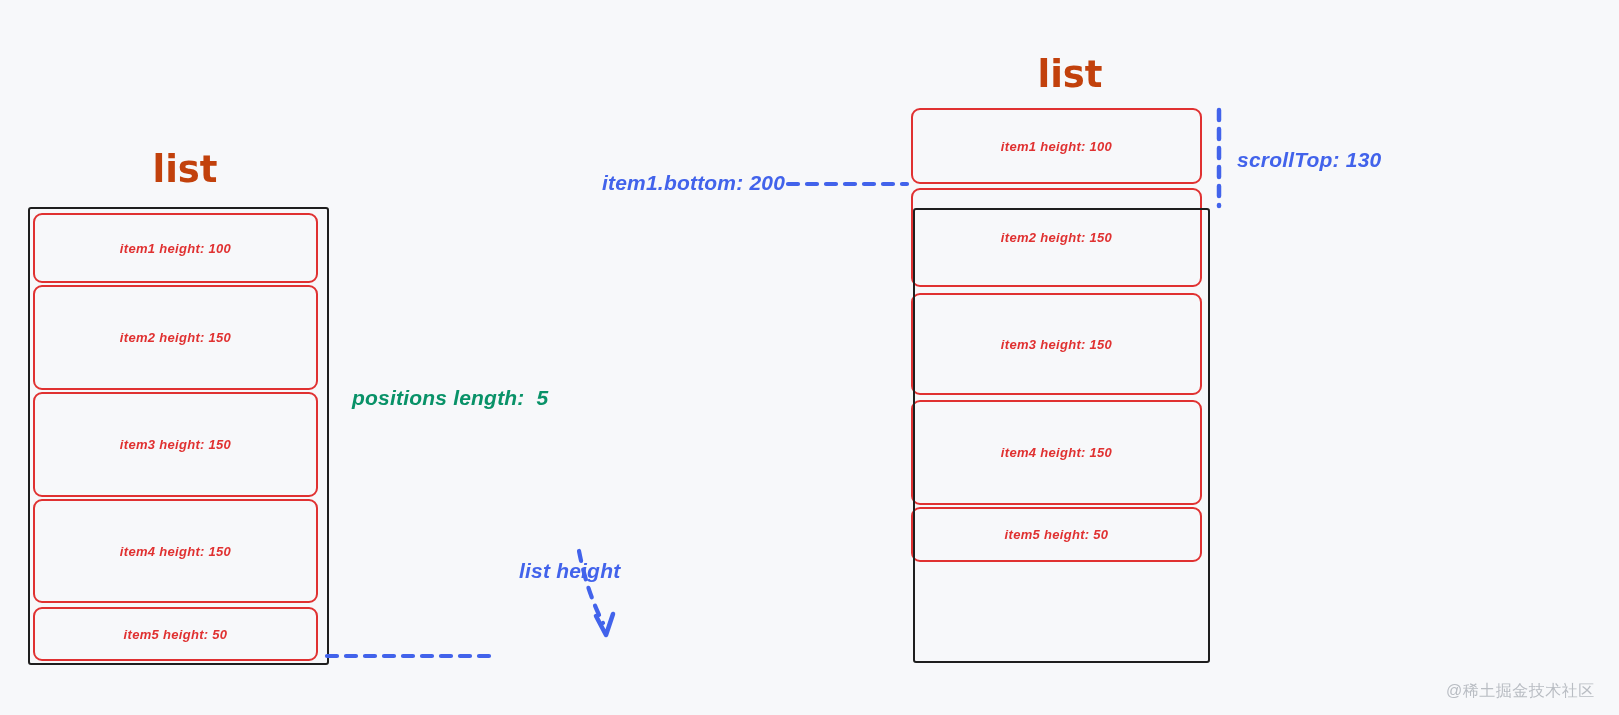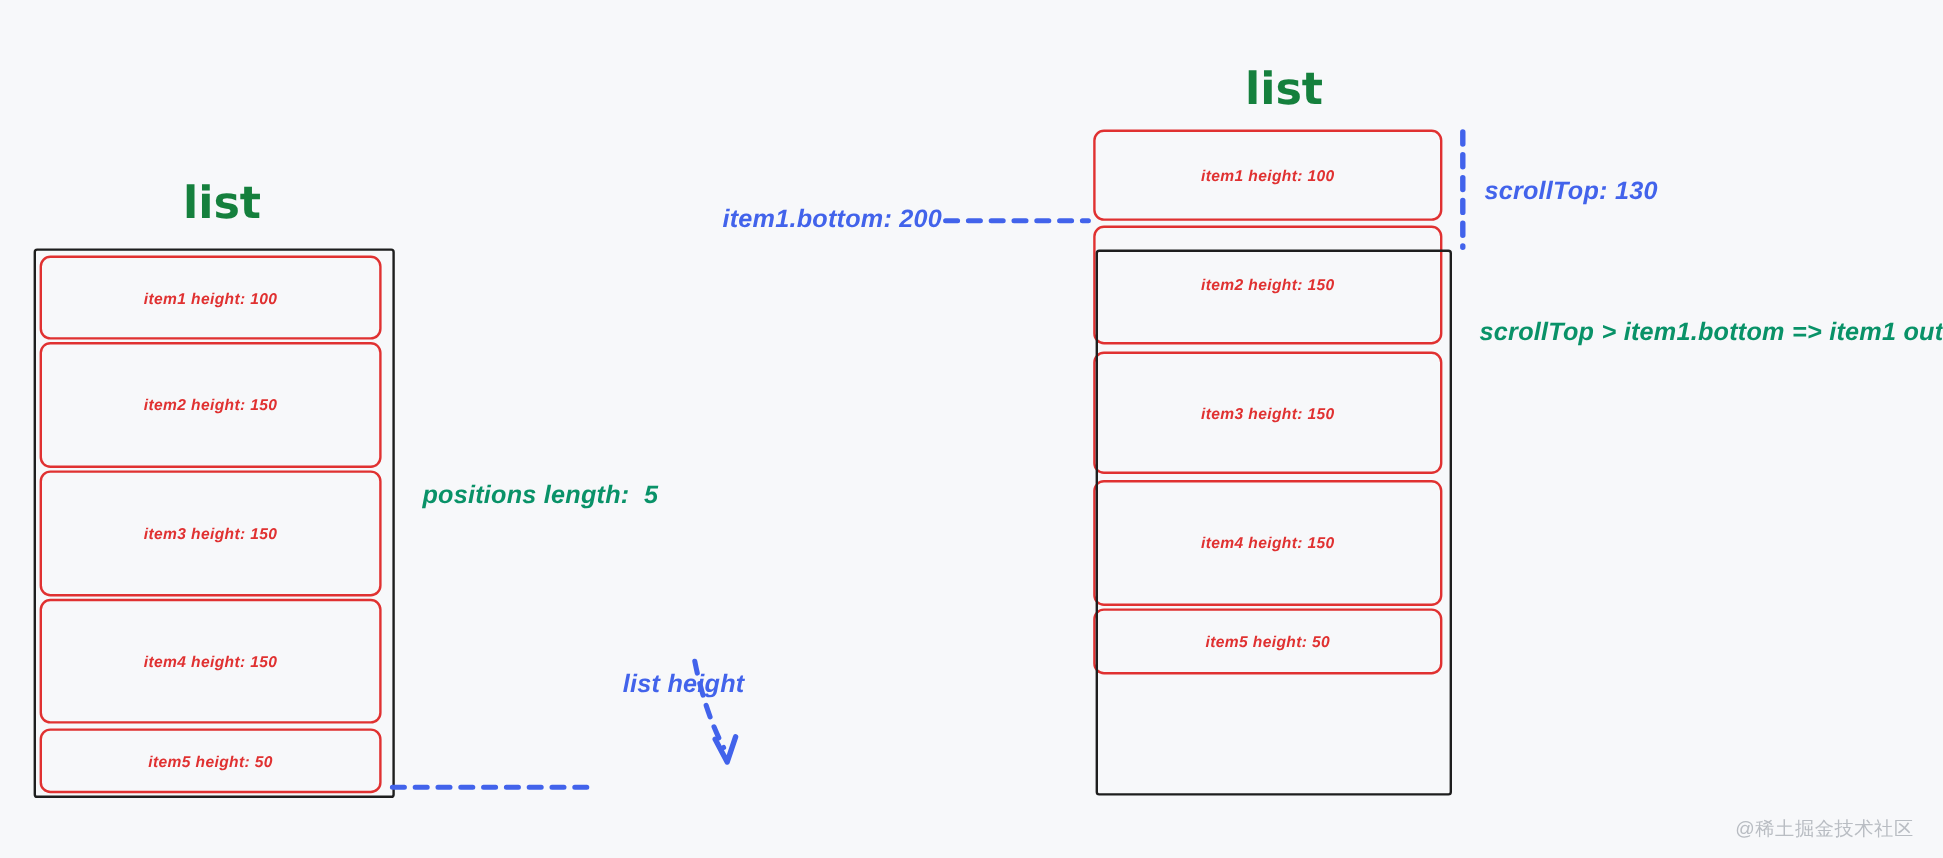--- a/index.html
+++ b/index.html
@@ -9,21 +9,21 @@
     background:#f7f8fa;
     font-family:"Liberation Sans", sans-serif;
     overflow:hidden;
   }
   .overlay{
     position:absolute;left:0;top:0;z-index:6;
     pointer-events:none;
   }
   .list-title{
     position:absolute;
-    color:#15803d;
+    color:#c2410c;
     font-family:"DejaVu Sans", sans-serif;
     font-size:37px;
     font-weight:bold;
     text-align:center;
     width:120px;
     line-height:1.1;
     z-index:4;
   }
   .black-box{
     position:absolute;
@@ -123,26 +123,25 @@
   </div>
   <div class="item" style="left:911px;top:400px;width:291px;height:105px;">
     <span>item4 height: 150</span>
   </div>
   <div class="item" style="left:911px;top:507px;width:291px;height:55px;">
     <span>item5 height: 50</span>
   </div>
 
   <div class="black-box" style="left:913px;top:208px;width:297px;height:455px;"></div>
 
-  <div class="lbl green" style="left:352px;top:400px;">positions length:  5</div>
+  <div class="lbl green" style="left:352px;top:385px;">positions length:  5</div>
 
   <div class="lbl blue" style="left:519px;top:558px;">list height</div>
 
 
   <div class="lbl blue" style="left:602px;top:170px;">item1.bottom: 200</div>
 
   <div class="lbl blue" style="left:1237px;top:147px;">scrollTop: 130</div>
 
-  <div class="lbl green" style="left:1233px;top:264px;">scrollTop &gt; item1.bottom =&gt; item1 out</div>
 
   <div class="watermark">@稀土掘金技术社区</div>
 
 </div>
 
 </body></html>

